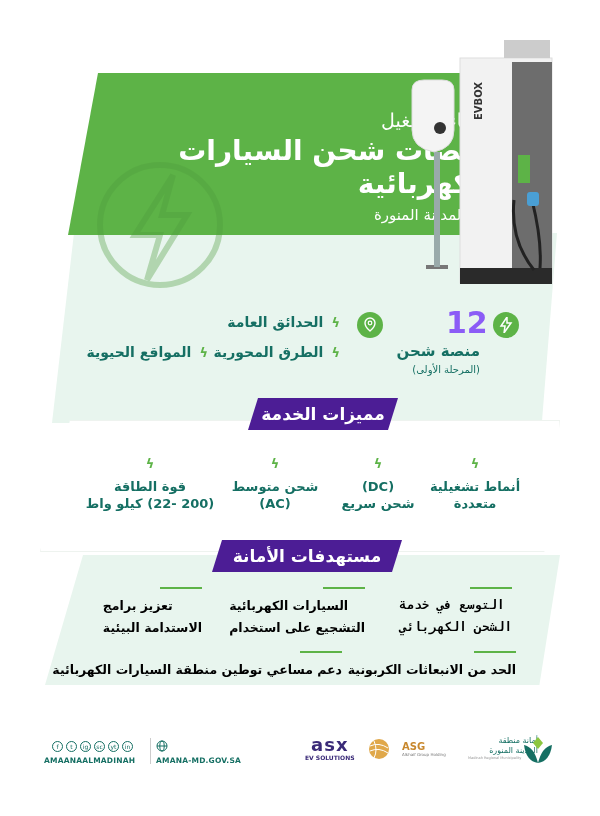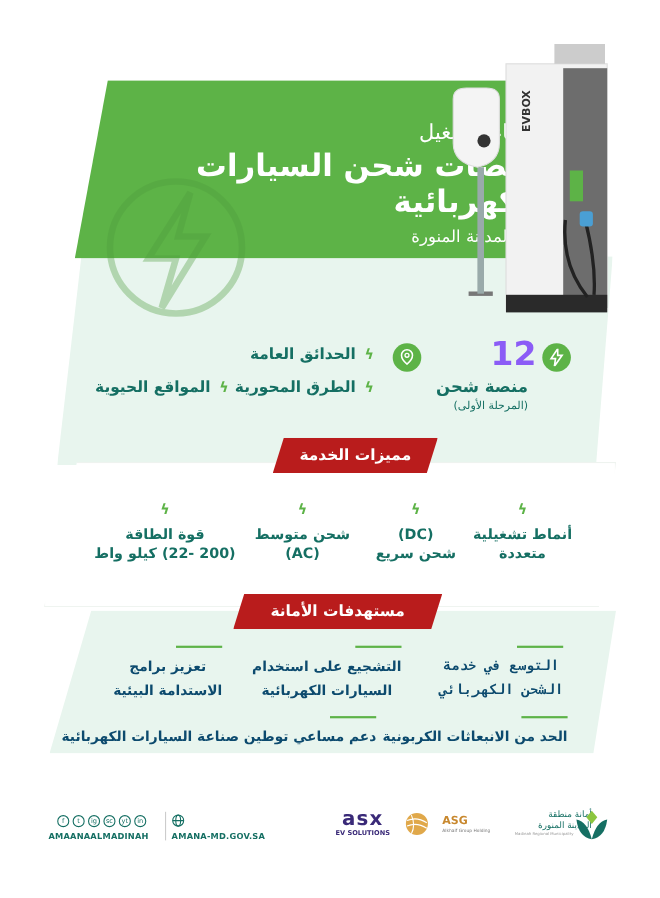--- a/index.html
+++ b/index.html
@@ -26,30 +26,30 @@
   
   .stat-bolt { left: 493px; top: 312px; width: 26px; height: 26px; border-radius: 50%; background: #5db347; display: flex; align-items: center; justify-content: center; }
   .stat-num { left: 446px; top: 305px; font-size: 30px; font-weight: bold; color: #8b5cf6; width: 40px; text-align: right; }
   .stat-label { right: 120px; top: 342px; font-size: 15px; font-weight: bold; color: #156f63; direction: rtl; }
   .stat-sub { right: 120px; top: 364px; font-size: 10px; color: #156f63; direction: rtl; }
   .pin { left: 357px; top: 312px; width: 26px; height: 26px; border-radius: 50%; background: #5db347; display: flex; align-items: center; justify-content: center; }
   .loc { direction: rtl; font-size: 14px; font-weight: bold; color: #156f63; display: flex; align-items: center; gap: 8px; }
   .bolt-sm { color: #5db347; font-size: 13px; }
 
   
-  .badge { background: #b91c1c; color: #fff; font-weight: bold; font-size: 14px; text-align: center; clip-path: polygon(10px 0, 100% 0, calc(100% - 10px) 100%, 0 100%); direction: rtl; line-height: 32px; height: 32px; }
+  .badge { background: #4c1d95; color: #fff; font-weight: bold; font-size: 17px; text-align: center; clip-path: polygon(10px 0, 100% 0, calc(100% - 10px) 100%, 0 100%); direction: rtl; line-height: 32px; height: 32px; }
   .b1 { left: 248px; top: 398px; width: 150px; }
   .b2 { left: 212px; top: 540px; width: 190px; }
 
   
   .feat { top: 455px; width: 120px; text-align: center; direction: rtl; color: #156f63; font-weight: bold; font-size: 13px; line-height: 17px; }
   .feat .bolt-sm { display: block; margin-bottom: 6px; }
 
   
-  .goal { direction: rtl; text-align: center; color: #0c4a6e; font-weight: bold; font-size: 12.5px; line-height: 22px; }
+  .goal { direction: rtl; text-align: left; color: #000000; font-weight: bold; font-size: 12.5px; line-height: 22px; }
   .goal .line { width: 42px; height: 2px; background: #5db347; margin-bottom: 6px; margin-right: 0; }
 
   
   .footer-divider { left: 150px; top: 738px; width: 1px; height: 26px; background: #ccc; }
   .social { left: 52px; top: 741px; display: flex; gap: 3px; }
   .social span { width: 11px; height: 11px; border: 1px solid #156f63; border-radius: 50%; font-size: 6px; color: #156f63; display: flex; align-items: center; justify-content: center; }
   .foot-txt { font-size: 7.5px; font-weight: bold; color: #156f63; letter-spacing: .2px; }
 </style>
 </head>
 <body>
@@ -139,35 +139,35 @@
 </div>
 
 <div class="abs badge b2">مستهدفات الأمانة</div>
 <div class="abs goal" style="right:88px; top:587px;font-family:Liberation Mono, monospace;">
   <div class="line" style="margin-left:auto;"></div>
   <div>التوسع في خدمة</div>
   <div>الشحن الكهربائي</div>
 </div>
 <div class="abs goal" style="right:235px; top:587px;">
   <div class="line" style="margin-left:auto;"></div>
+  <div>السيارات الكهربائية</div>
   <div>التشجيع على استخدام</div>
-  <div>السيارات الكهربائية</div>
 </div>
 <div class="abs goal" style="right:398px; top:587px;">
   <div class="line" style="margin-left:auto;"></div>
   <div>تعزيز برامج</div>
   <div>الاستدامة البيئية</div>
 </div>
 <div class="abs goal" style="right:84px; top:651px;">
   <div class="line" style="margin-left:auto;"></div>
   <div>الحد من الانبعاثات الكربونية</div>
 </div>
 <div class="abs goal" style="right:258px; top:651px;">
   <div class="line" style="margin-left:auto;"></div>
-  <div>دعم مساعي توطين صناعة السيارات الكهربائية</div>
+  <div>دعم مساعي توطين منطقة السيارات الكهربائية</div>
 </div>
 
 <div class="abs social">
   <span>f</span>
   <span>t</span>
   <span>ig</span>
   <span>sc</span>
   <span>yt</span>
   <span>in</span>
 </div>

